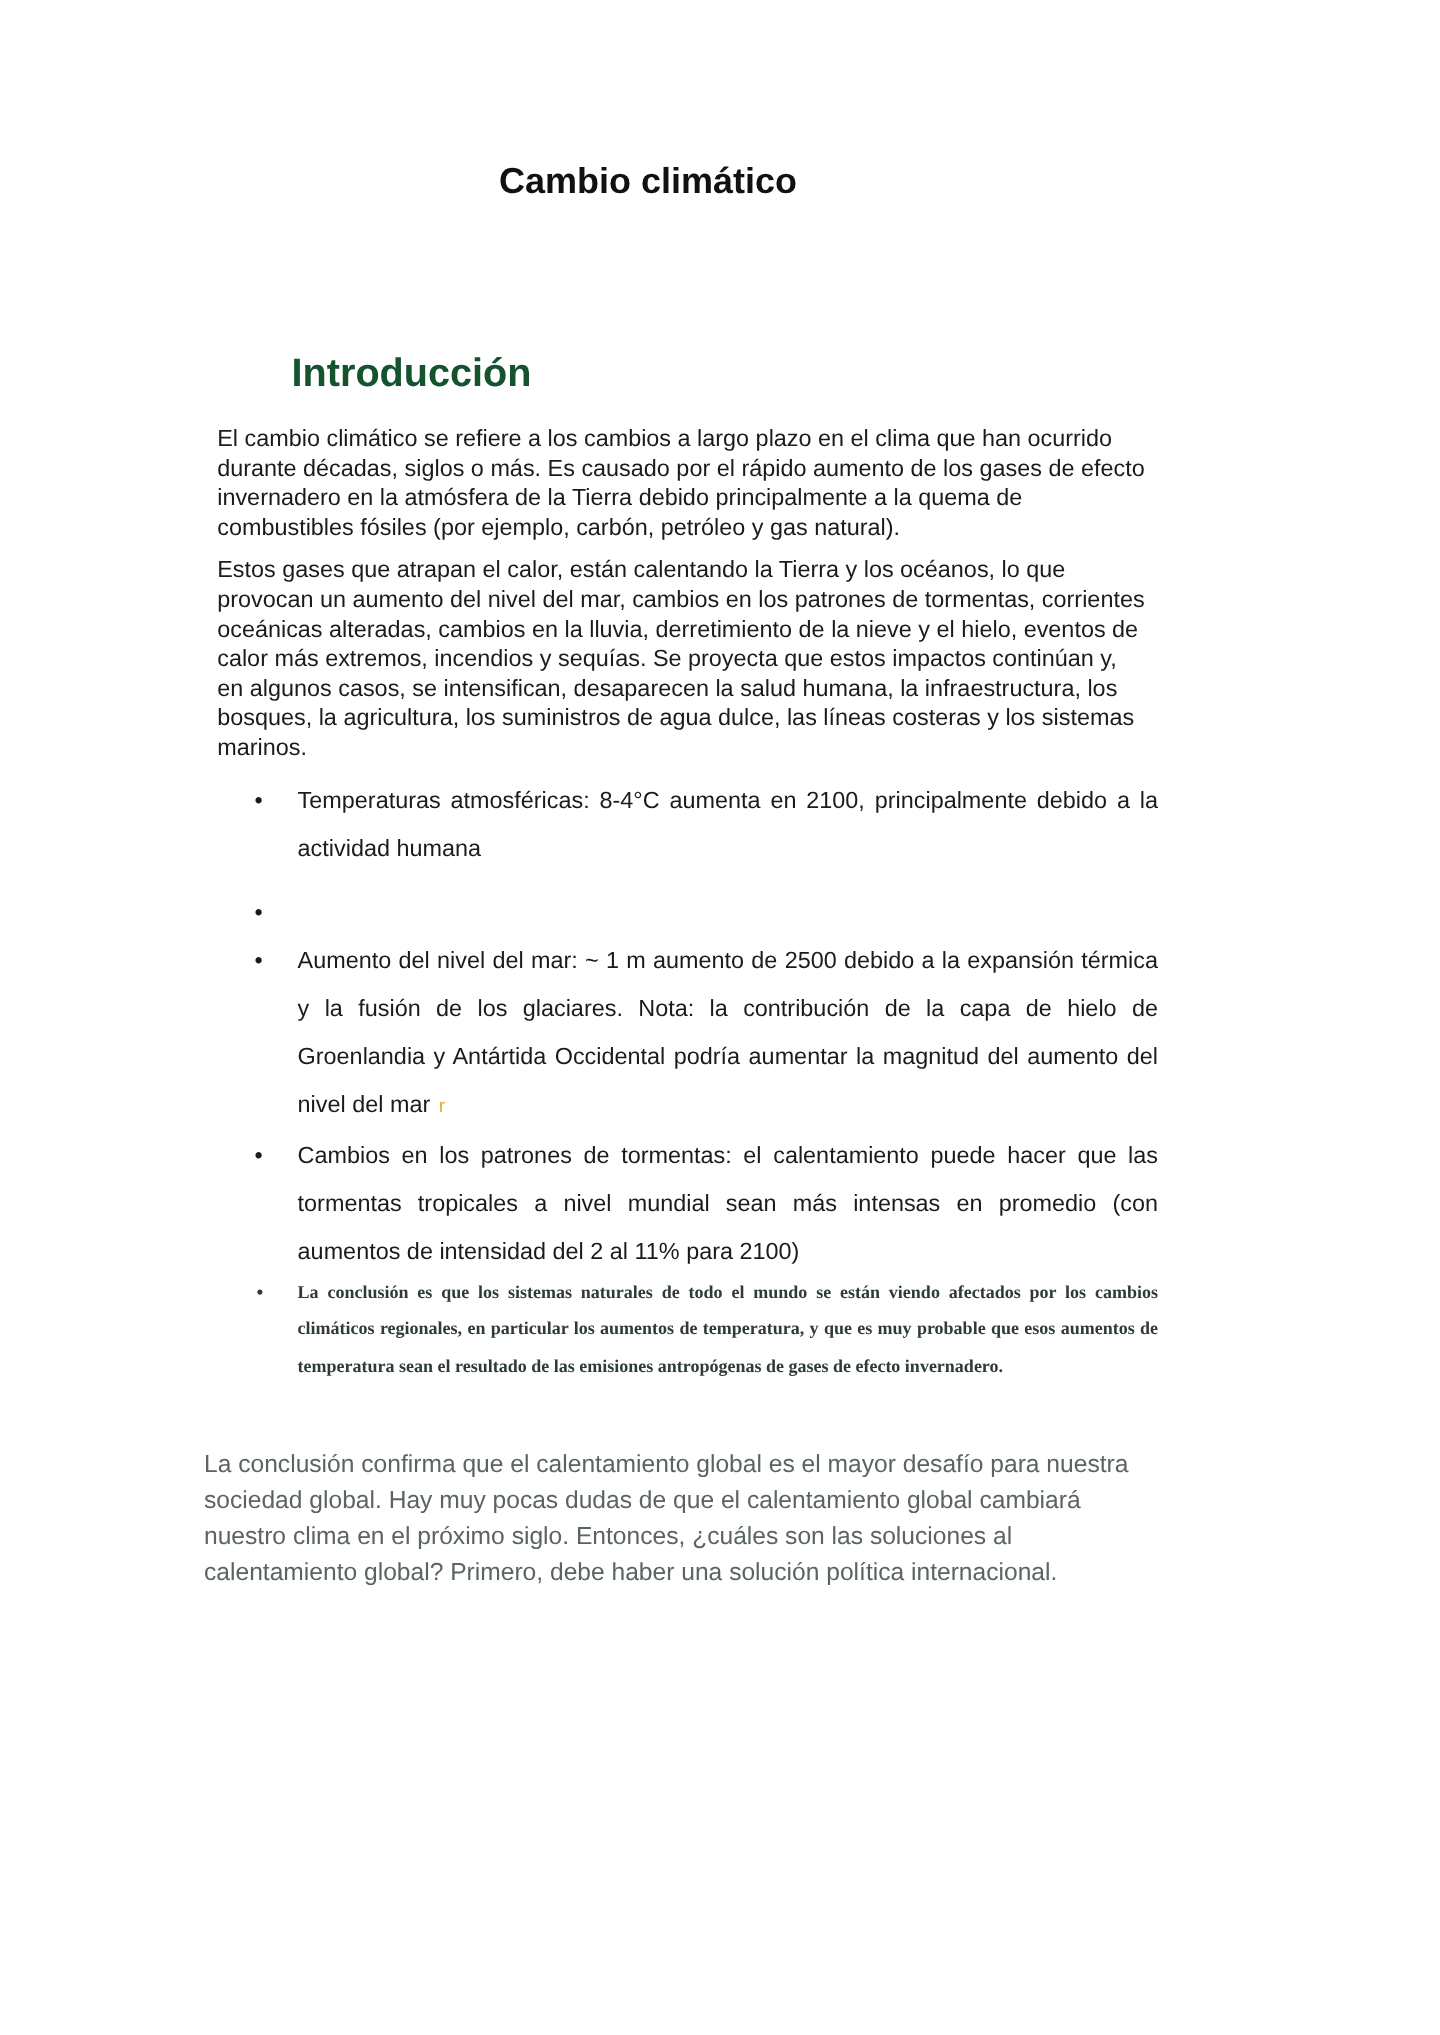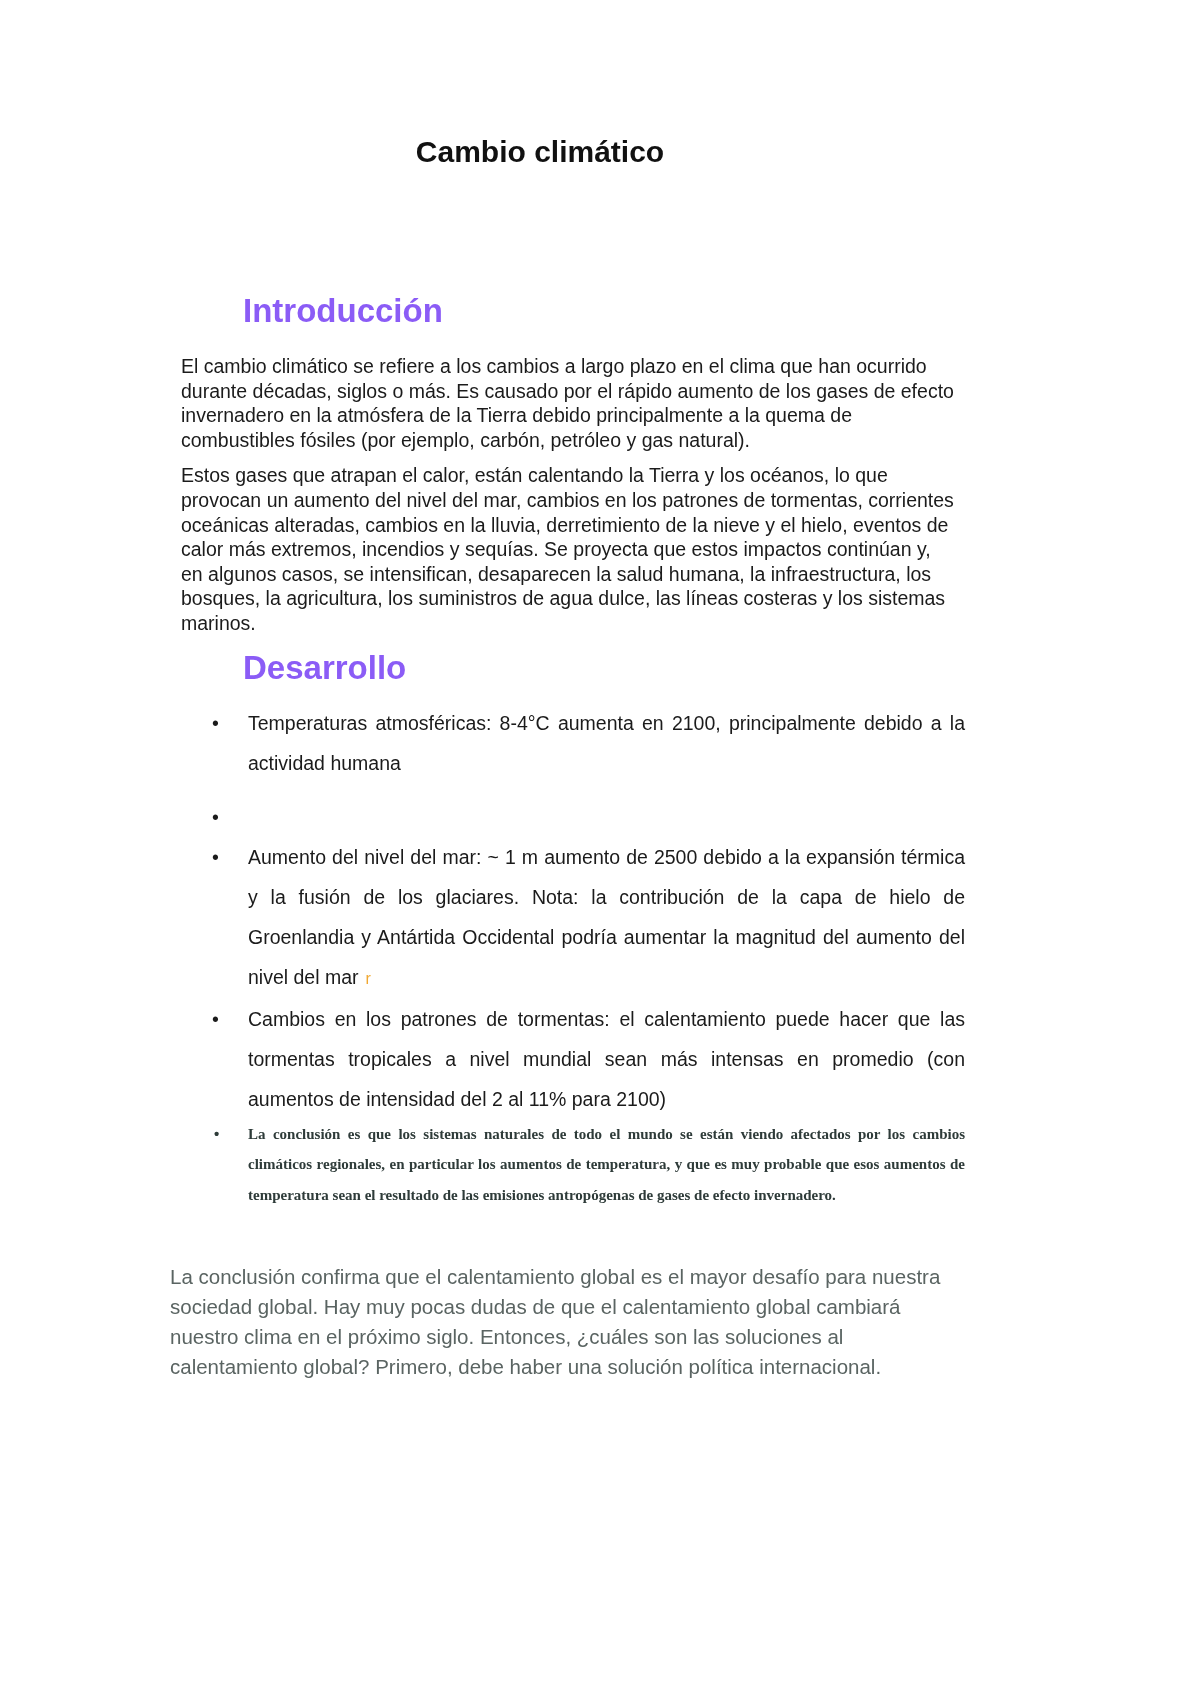--- a/index.html
+++ b/index.html
@@ -25,21 +25,21 @@
     text-align: center;
     font-size: 30px;
     font-weight: 700;
     color: #111111;
     line-height: 40px;
   }
   h2.section-heading {
     margin: 0 0 0 73px;
     font-size: 33px;
     font-weight: 700;
-    color: #8b5cf6;
+    color: #14532d;
     line-height: 42px;
   }
   h2.heading-intro       { margin-top: 118px; margin-bottom: 22px; }
   h2.heading-desarrollo  { margin-top: 4px;  margin-bottom: 14px; }
   h2.heading-conclusion  { margin-top: 58px; margin-bottom: 12px; }
   p.body-para {
     margin: 11px;
     font-size: 19.5px;
     line-height: 24.6px;
     color: #1b1b1b;
@@ -109,21 +109,20 @@
 <div class="page">
   <div class="content">
 
     <h1 class="doc-title">Cambio climático</h1>
 
     <h2 class="section-heading heading-intro">Introducción</h2>
 
     <p class="body-para">El cambio climático se refiere a los cambios a largo plazo en el clima que han ocurrido durante décadas, siglos o más. Es causado por el rápido aumento de los gases de efecto invernadero en la atmósfera de la Tierra debido principalmente a la quema de combustibles fósiles (por ejemplo, carbón, petróleo y gas natural).</p>
     <p class="body-para">Estos gases que atrapan el calor, están calentando la Tierra y los océanos, lo que provocan un aumento del nivel del mar, cambios en los patrones de tormentas, corrientes oceánicas alteradas, cambios en la lluvia, derretimiento de la nieve y el hielo, eventos de calor más extremos, incendios y sequías. Se proyecta que estos impactos continúan y, en algunos casos, se intensifican, desaparecen la salud humana, la infraestructura, los bosques, la agricultura, los suministros de agua dulce, las líneas costeras y los sistemas marinos.</p>
 
-    <h2 class="section-heading heading-desarrollo">Desarrollo</h2>
 
     <ul class="doc-list">
       <li>
         <span>Temperaturas atmosféricas: 8-4°C aumenta en 2100, principalmente debido a la actividad humana</span>
       </li>
       <li class="empty-item">
         <span></span>
       </li>
       <li>
         <span>Aumento del nivel del mar: ~ 1 m aumento de 2500 debido a la expansión térmica y la fusión de los glaciares. Nota: la contribución de la capa de hielo de Groenlandia y Antártida Occidental podría aumentar la magnitud del aumento del nivel del mar</span><span class="accent-suffix" id="accent-suffix" style="color: rgb(240, 168, 50);">r</span>

